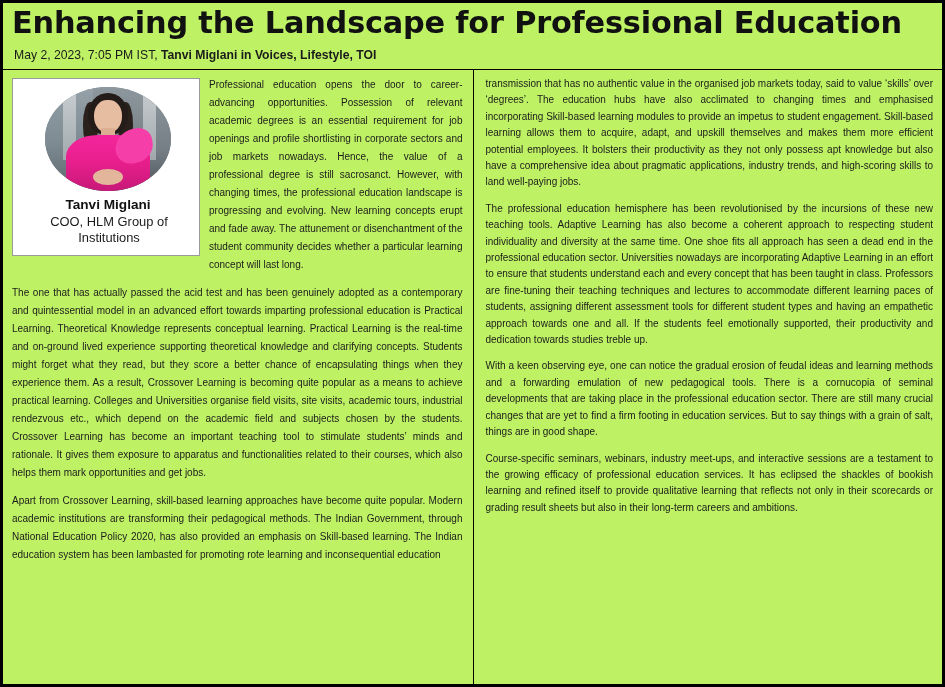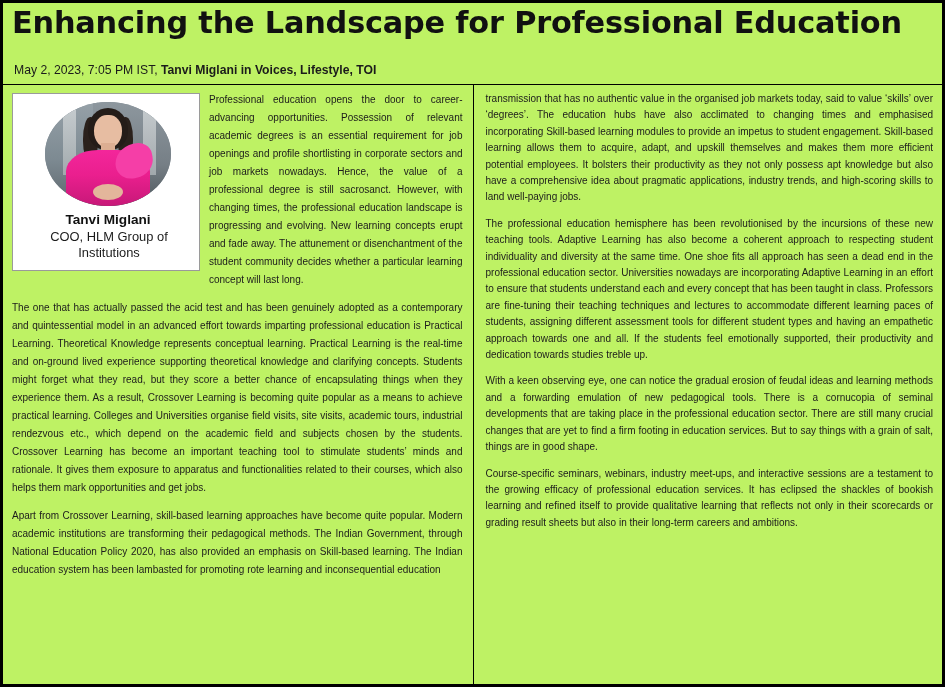--- a/index.html
+++ b/index.html
@@ -34,21 +34,21 @@
     color: #111111;
     margin: 0;
     white-space: nowrap;
     transform: scaleX(0.995);
     transform-origin: left center;
   }
   .byline {
     font-size: 12.2px;
     line-height: 1.25;
     color: #1b1b1b;
-    margin: 24px 0 6px 2px;
+    margin: 9px 0 6px 2px;
     white-space: nowrap;
   }
   .byline .credit { font-weight: 700; }
   .rule-top {
     border: 0;
     border-top: 1.6px solid #000000;
     margin: 0;
   }
   
   .body-wrap {

